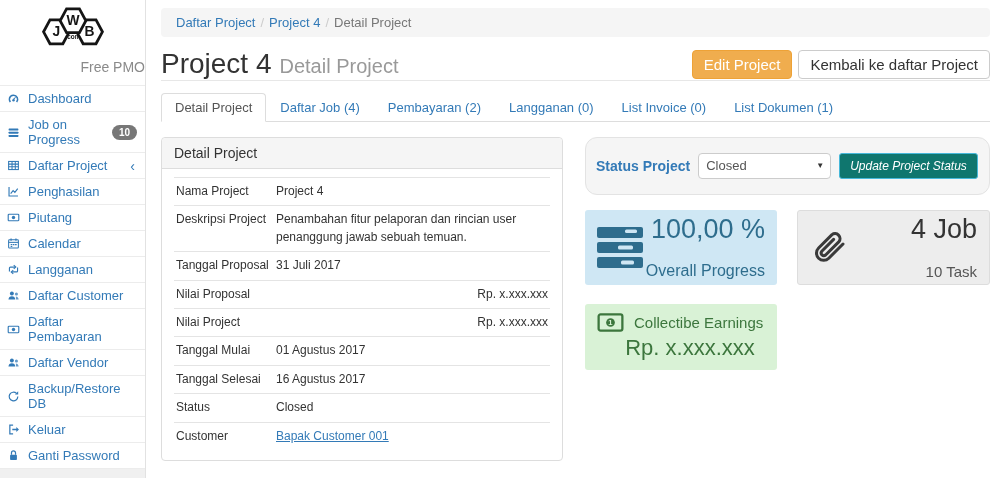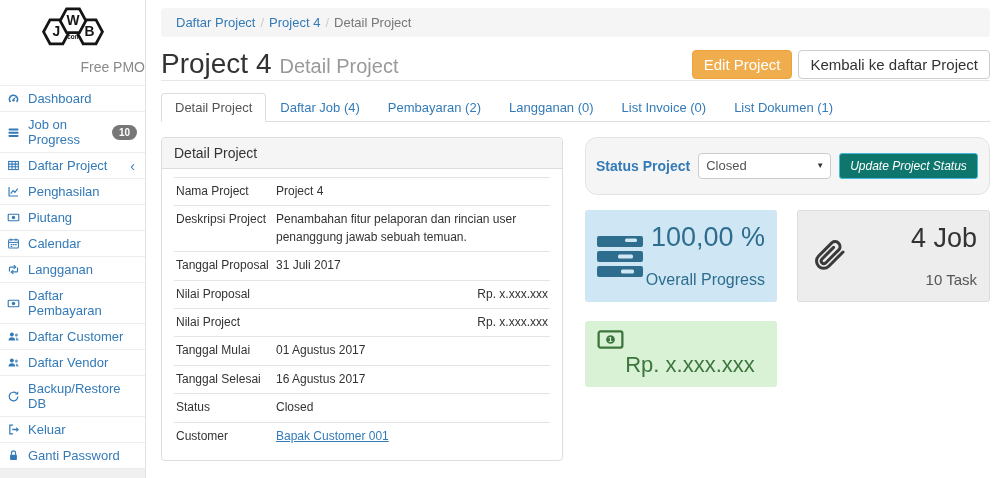--- a/index.html
+++ b/index.html
@@ -60,21 +60,21 @@
   .right-col { flex:1; margin-left:22px; }
   .status-well { background:#f5f5f5; border:1px solid #e3e3e3; border-radius:12px; padding:15px 10px;
                  display:flex; align-items:center; gap:8px; }
   .status-label { font-size:14px; font-weight:bold; color:#337ab7; white-space:nowrap; }
   .select { position:relative; width:133px; height:26px; background:#fff; border:1px solid #ccc; border-radius:4px;
             font-size:13px; color:#555; padding:4px 18px 4px 7px; cursor:pointer; }
   .select .caret { position:absolute; right:6px; top:7px; font-size:8px; color:#333; }
   .btn-info { background:#0f766e; border-color:#46b8da; color:#fff; font-size:12px; padding:5px 10px; border-radius:3px;font-style:italic; }
 
   .stats-row { display:flex; gap:20px; margin-top:15px; }
-  .stat-box { height:92px; border-radius:3px; padding:10px 12px; display:flex; align-items:center; }
+  .stat-box { height:75px; border-radius:3px; padding:10px 12px; display:flex; align-items:center; }
   .box-progress { width:192px; flex:0 0 192px; background:#cfe7f4; color:#2e6d8d; }
   .box-jobs { flex:1; background:#ededed; border:1px solid #ddd; color:#333; }
   .stat-text { flex:1; text-align:right; }
   .stat-big { font-size:27px; line-height:1.1; }
   .stat-sub { font-size:16px; margin-top:18px; }
   .box-jobs .stat-sub { font-size:15px; color:#555; }
 
   .box-earnings { width:192px; margin-top:19px; background:#d9f2d6; border-radius:3px; color:#3c763d; padding:9px 12px; }
   .earn-top { display:flex; align-items:center; gap:10px; font-size:15px; }
   .earn-big { font-size:22px; text-align:center; margin-top:3px; padding-left:18px; }
@@ -191,40 +191,40 @@
                 <path d="M7.7 8.7 5.2 11l2.5 2.3"></path>
               </svg>
             </span>
         <span>Langganan</span>
           </a>
         </li>
 
       <li>
           <a>
         <span class="icon">
-              <svg viewBox="0 0 16 16">
-                <rect x="1.5" y="4" width="13" height="8" rx="1" fill="none" stroke="#337ab7" stroke-width="1.4"></rect>
-                <circle cx="8" cy="8" r="2.1" fill="#337ab7"></circle>
-              </svg>
-            </span>
-        <span>Daftar Pembayaran</span>
-          </a>
-        </li>
-
-      <li>
-          <a>
-        <span class="icon">
               <svg viewBox="0 0 16 16" fill="#337ab7">
                 <circle cx="6" cy="5.6" r="2.4"></circle>
                 <path d="M1.8 13c0-2.6 1.9-4.1 4.2-4.1s4.2 1.5 4.2 4.1z"></path>
                 <circle cx="11.6" cy="6.2" r="1.9" opacity=".75"></circle>
                 <path d="M10.9 9.2c2 .3 3.4 1.7 3.4 3.8h-3.2" opacity=".75"></path>
               </svg>
             </span>
         <span>Daftar Customer</span>
+          </a>
+        </li>
+
+      <li>
+          <a>
+        <span class="icon">
+              <svg viewBox="0 0 16 16">
+                <rect x="1.5" y="4" width="13" height="8" rx="1" fill="none" stroke="#337ab7" stroke-width="1.4"></rect>
+                <circle cx="8" cy="8" r="2.1" fill="#337ab7"></circle>
+              </svg>
+            </span>
+        <span>Daftar Pembayaran</span>
           </a>
         </li>
 
       <li>
           <a>
         <span class="icon">
               <svg viewBox="0 0 16 16" fill="#337ab7">
                 <circle cx="6" cy="5.6" r="2.4"></circle>
                 <path d="M1.8 13c0-2.6 1.9-4.1 4.2-4.1s4.2 1.5 4.2 4.1z"></path>
                 <circle cx="11.6" cy="6.2" r="1.9" opacity=".75"></circle>
@@ -378,20 +378,21 @@
           </div>
         </div>
 
         <div class="box-earnings">
           <div class="earn-top">
             <svg width="27" height="19" viewBox="0 0 28 20">
               <rect x="1.5" y="1.5" width="25" height="17" rx="2" fill="none" stroke="#3c763d" stroke-width="2.4"></rect>
               <circle cx="14" cy="10" r="4.6" fill="#3c763d"></circle>
               <text x="14" y="13" text-anchor="middle" font-size="8" font-weight="bold" fill="#d9f2d6">1</text>
             </svg>
+            <span>Collectibe Earnings</span>
           </div>
           <div class="earn-big">Rp. x.xxx.xxx</div>
         </div>
 
       </div>
     </div>
   </main>
 </div>
 
 </body></html>

